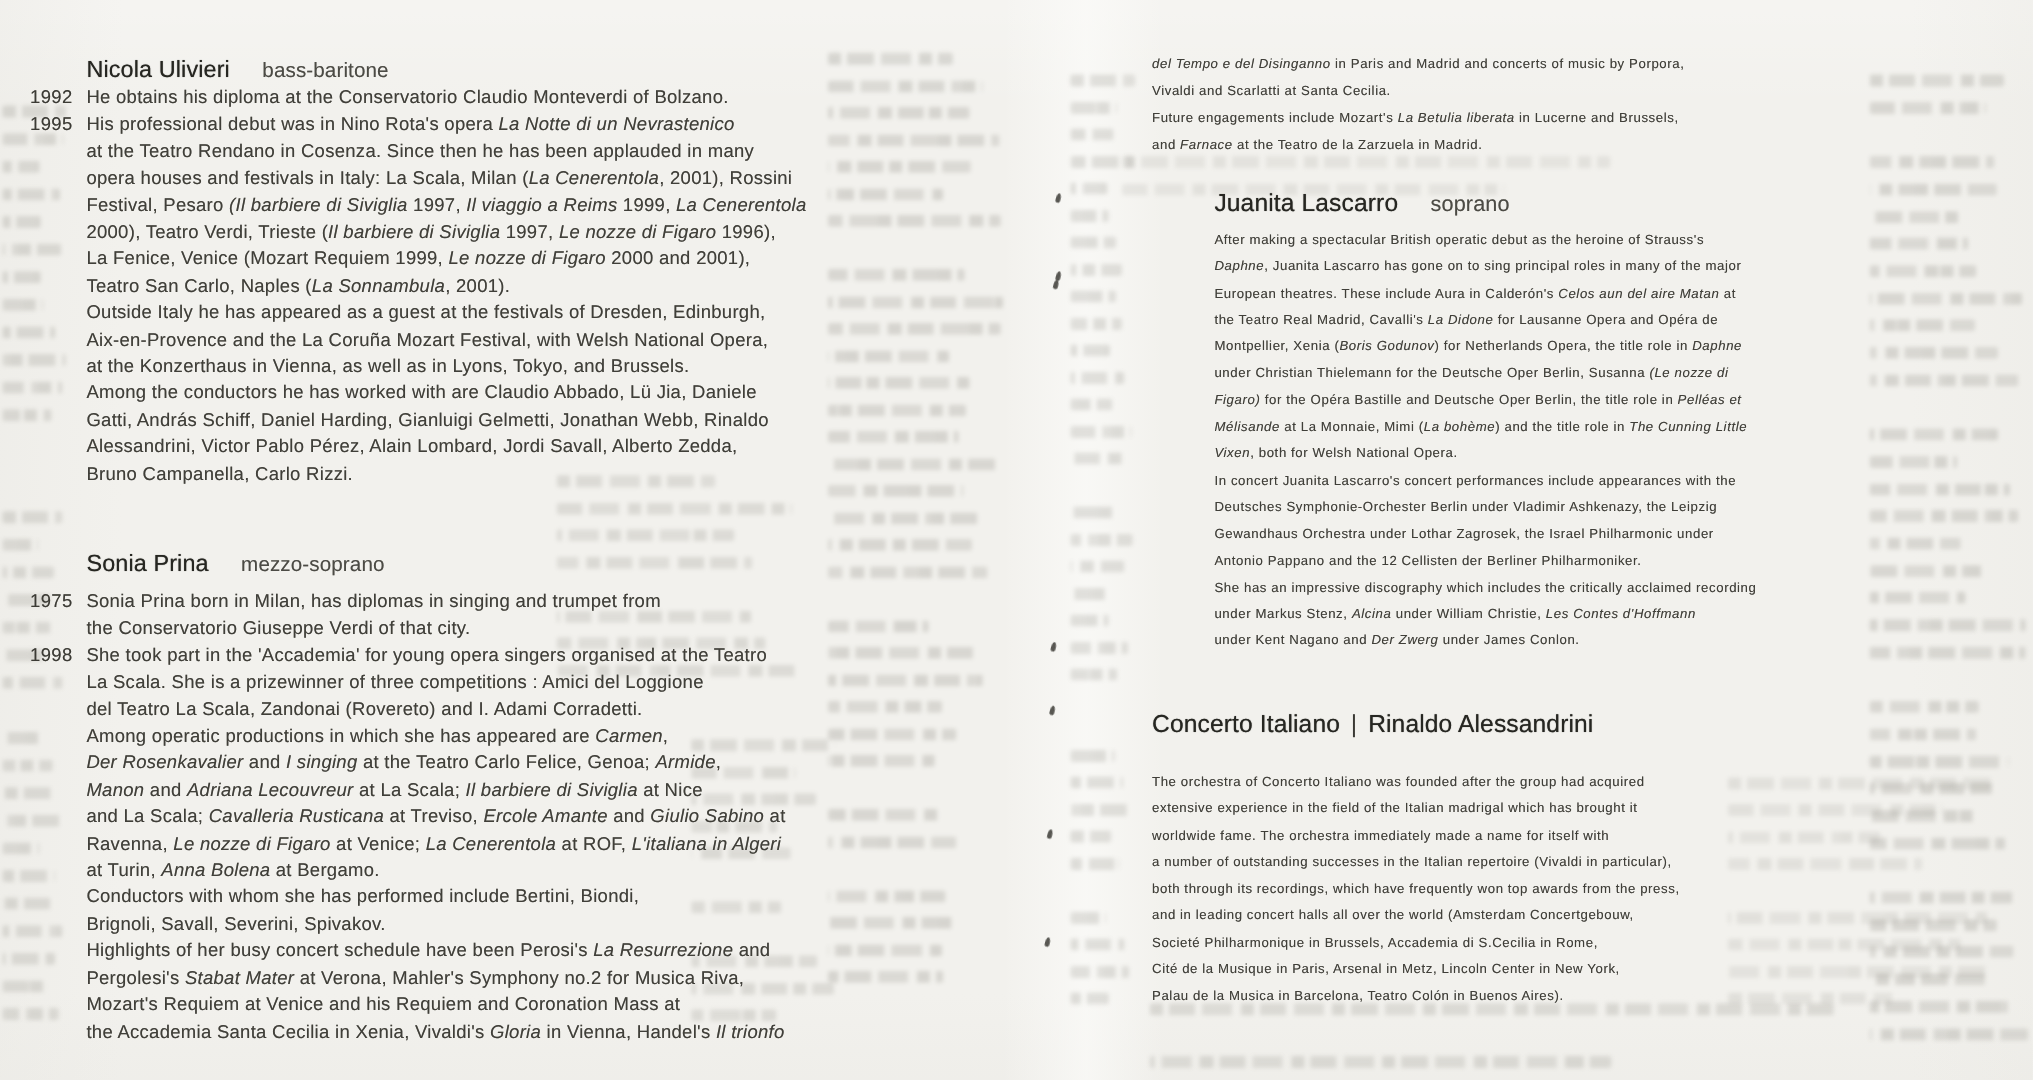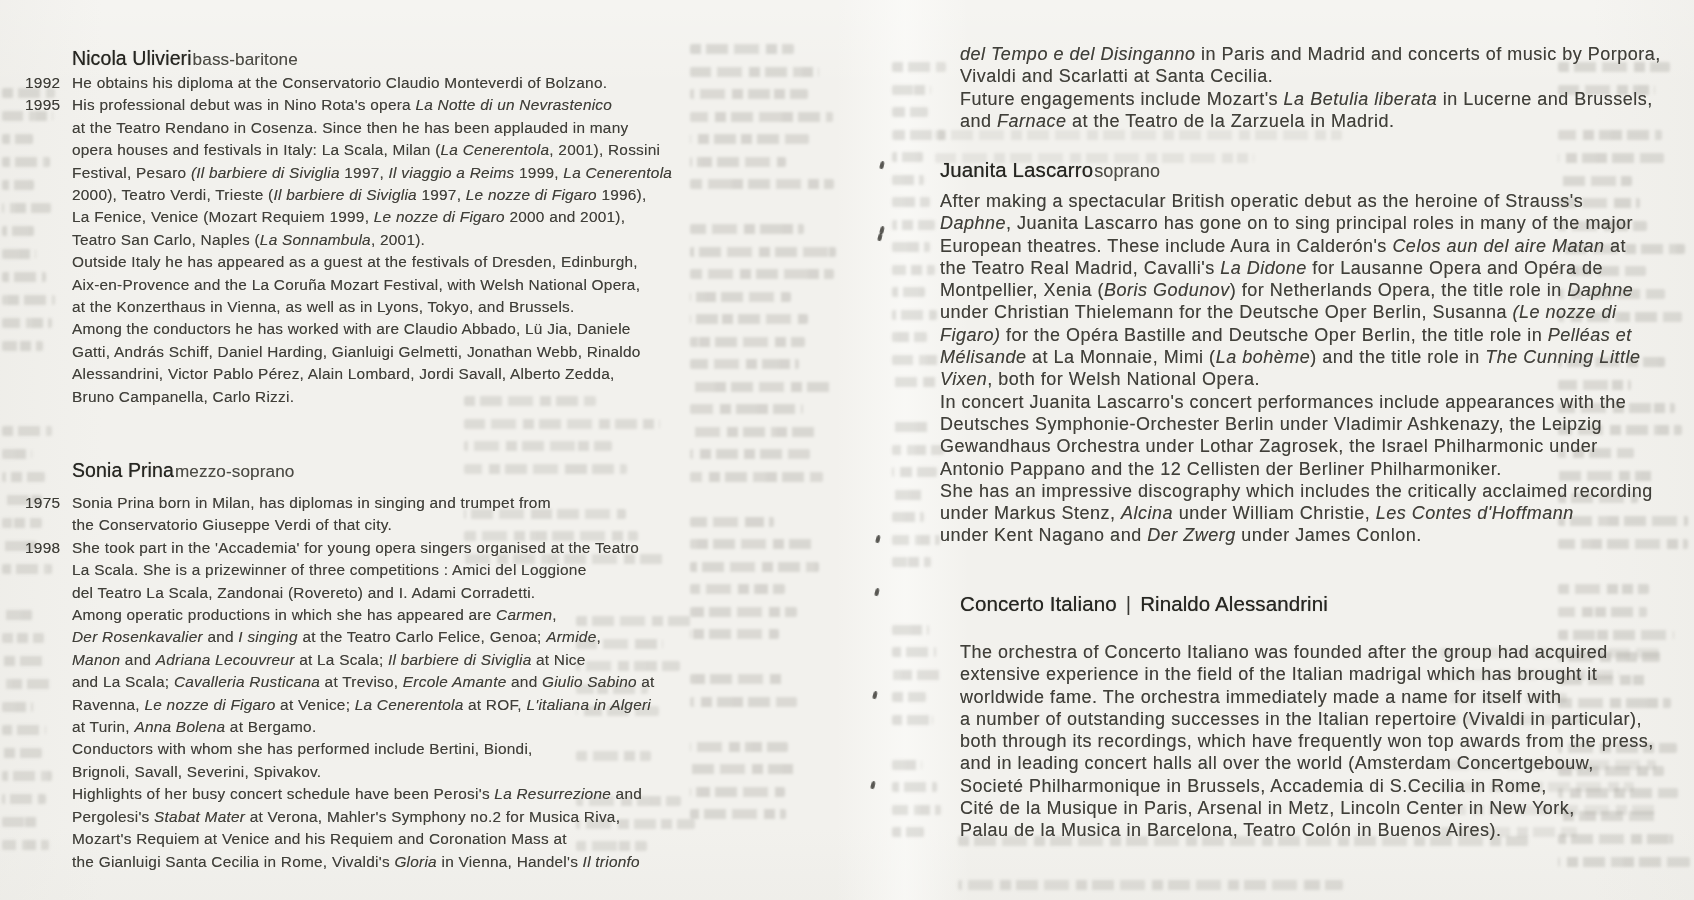--- a/index.html
+++ b/index.html
@@ -36,44 +36,44 @@
     border-radius:60% 60% 50% 50%/70% 70% 35% 35%;
     transform:rotate(14deg);opacity:.85;filter:blur(.4px);
   }
   .bio{position:absolute}
   h2{
     margin:0;font-weight:400;color:var(--heading-ink,#262621);
     font-size:19.5px;line-height:26px;letter-spacing:.1px;white-space:pre;
   }
   #sec-lascarro h2,#sec-concerto h2{font-size:20.5px}
   .h-name{text-shadow:0 0 .7px rgba(38,38,33,.75)}
-  .h-role{margin-left:1px;color:#4c4b45;font-size:.88em;text-shadow:0 0 .4px rgba(70,69,63,.4)}
+  .h-role{margin-left:27px;color:#4c4b45;font-size:.88em;text-shadow:0 0 .4px rgba(70,69,63,.4)}
   .h-sep{margin:0 9px;color:#3a3934}
   .entries{position:relative}
   .entry{position:relative}
   .line{
     white-space:pre;color:var(--ink,#403f39);
     text-shadow:0 0 .55px rgba(64,63,57,.5);
   }
   .lp .line{font-size:15.4px;line-height:22.4px;letter-spacing:.25px}
-  .rp .line{font-size:18px;line-height:22.3px;letter-spacing:.5px}
+  .rp .line{font-size:11px;line-height:22.3px;letter-spacing:.5px}
   .year{
     position:absolute;left:-47px;top:0;font-size:15.4px;line-height:22.4px;
     color:#3c3b35;letter-spacing:.3px;text-shadow:0 0 .55px rgba(64,63,57,.5);
   }
   .it{font-style:italic}
   
   #sec-ulivieri .entries{margin-top:0}
   #sec-prina .entries{margin-top:8px}
   #sec-lascarro .entries{margin-top:6px}
   #sec-concerto .entries{margin-top:24px}
   #sec-ulivieri{left:72px;top:45px}
   #sec-prina{left:72px;top:457px}
   #sec-continuation{left:960px;top:43px}
-  #sec-lascarro{left:940px;top:157px}
+  #sec-lascarro{left:1012px;top:157px}
   #sec-concerto{left:960px;top:591px}
 </style>
 </head>
 <body style="--paper: #f2f1ed; --ink: #403f39; --heading-ink: #262621;">
 
 <div class="sheet">
   <div class="paper-tone"></div>
   <div class="gutter-light"></div>
   <div id="ghost-layer">
       <div class="ghost-line" style="left: 2px; top: 88px; width: 53px; opacity: 0.42; background-position-x: 0px;"></div>
@@ -274,21 +274,21 @@
             <div class="line"><span class="it">Der Rosenkavalier</span><span> and </span><span class="it">I singing</span><span> at the Teatro Carlo Felice, Genoa; </span><span class="it">Armide</span><span>,</span></div>
             <div class="line"><span class="it">Manon</span><span> and </span><span class="it">Adriana Lecouvreur</span><span> at La Scala; </span><span class="it">Il barbiere di Siviglia</span><span> at Nice</span></div>
             <div class="line"><span>and La Scala; </span><span class="it">Cavalleria Rusticana</span><span> at Treviso, </span><span class="it">Ercole Amante</span><span> and </span><span class="it">Giulio Sabino</span><span> at</span></div>
             <div class="line"><span>Ravenna, </span><span class="it">Le nozze di Figaro</span><span> at Venice; </span><span class="it">La Cenerentola</span><span> at ROF, </span><span class="it">L'italiana in Algeri</span></div>
             <div class="line"><span>at Turin, </span><span class="it">Anna Bolena</span><span> at Bergamo.</span></div>
             <div class="line"><span>Conductors with whom she has performed include Bertini, Biondi,</span></div>
             <div class="line"><span>Brignoli, Savall, Severini, Spivakov.</span></div>
             <div class="line"><span>Highlights of her busy concert schedule have been Perosi's </span><span class="it">La Resurrezione</span><span> and</span></div>
             <div class="line"><span>Pergolesi's </span><span class="it">Stabat Mater</span><span> at Verona, Mahler's Symphony no.2 for Musica Riva,</span></div>
             <div class="line"><span>Mozart's Requiem at Venice and his Requiem and Coronation Mass at</span></div>
-            <div class="line"><span>the Gianluigi Santa Cecilia in Rome, Vivaldi's </span><span class="it">Gloria</span><span> in Vienna, Handel's </span><span class="it">Il trionfo</span></div>
+            <div class="line"><span>the Accademia Santa Cecilia in Xenia, Vivaldi's </span><span class="it">Gloria</span><span> in Vienna, Handel's </span><span class="it">Il trionfo</span></div>
           </div>
         </div>
       </section>
   </div>
 
   <div class="page rp">
     <section class="bio" id="sec-continuation">
         <div class="entries">
           <div class="entry">
             <div class="line"><span class="it">del Tempo e del Disinganno</span><span> in Paris and Madrid and concerts of music by Porpora,</span></div>

